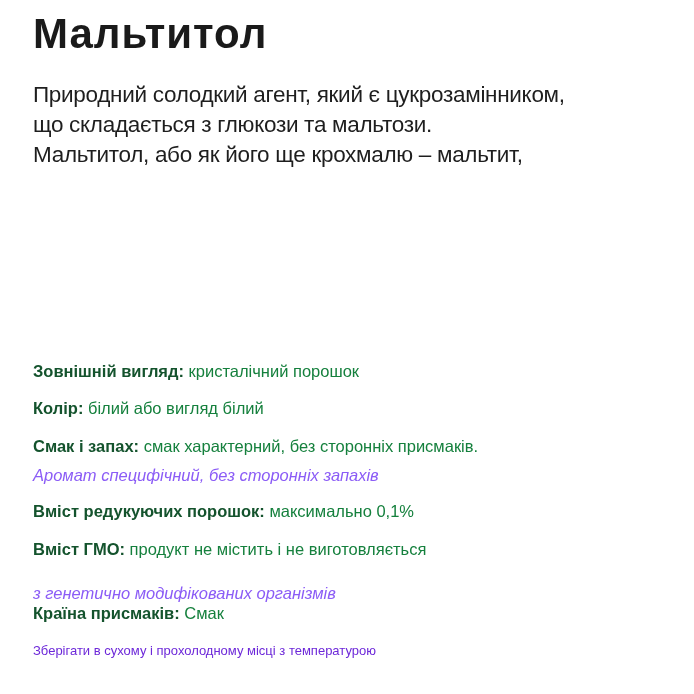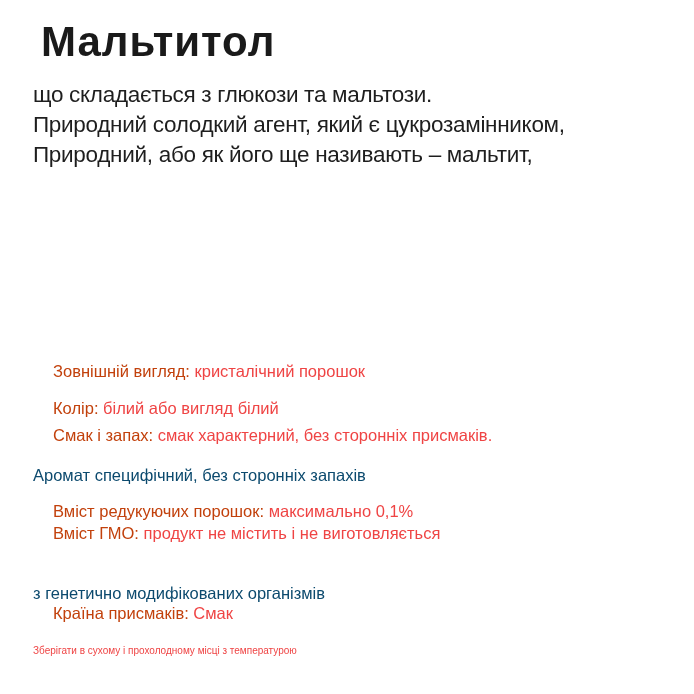--- a/index.html
+++ b/index.html
@@ -4,61 +4,61 @@
 <style>
   html, body { margin: 0; padding: 0; }
   body {
     width: 694px; height: 694px; background: #ffffff; color: #1e1e1e;
     font-family: "Liberation Sans", "DejaVu Sans", sans-serif;
     position: relative; overflow: hidden;
   }
   .title {
     position: absolute; left: 33px; top: 10px;
     font-size: 42px; font-weight: bold; letter-spacing: 1px; color: #1a1a1a;
-    margin: 8px;
+    margin: 0;
   }
   .intro {
     position: absolute; left: 33px; top: 80px; width: 660px;
     font-size: 22.5px; line-height: 30px; color: #1e1e1e; letter-spacing: -0.3px;
   }
   .intro div { white-space: nowrap; }
   .props { position: absolute; left: 33px; top: 362px; width: 640px; font-size: 16.5px; color: #2a2a2a; }
   .prop { position: absolute; left: 0; white-space: nowrap; }
-  .prop .k { font-weight: normal; color: #c2410c; margin-left: 20px; }
-  .prop .v { color: #ef4444; }
-  .cont { position: absolute; left: 0; white-space: nowrap; color: #0c4a6e; }
-  .storage { position: absolute; left: 33px; top: 642px; font-size: 10px; line-height: 18px; color: #ef4444; }
+  .prop .k { font-weight: bold; color: #14532d; }
+  .prop .v { color: #15803d; }
+  .cont { position: absolute; left: 0; white-space: nowrap; color: #8b5cf6; font-style: italic; }
+  .storage { position: absolute; left: 33px; top: 642px; font-size: 13px; line-height: 18px; color: #6d28d9; }
   .storage div { white-space: nowrap; }
 </style>
 </head>
 <body>
 
 <h1 class="title">Мальтитол</h1>
 
 <div class="intro">
+  <div>Природний солодкий агент, який є цукрозамінником,</div>
   <div>що складається з глюкози та мальтози.</div>
-  <div>Природний солодкий агент, який є цукрозамінником,</div>
-  <div>Природний, або як його ще називають – мальтит,</div>
+  <div>Мальтитол, або як його ще крохмалю – мальтит,</div>
 </div>
 
 <div class="props">
   <div class="prop" style="top:0px">
     <span class="k">Зовнішній вигляд:</span><span class="v"> кристалічний порошок</span>
   </div>
   <div class="prop" style="top:37px">
     <span class="k">Колір:</span><span class="v"> білий або вигляд білий</span>
   </div>
-  <div class="prop" style="top:64px">
+  <div class="prop" style="top:75px">
     <span class="k">Смак і запах:</span><span class="v"> смак характерний, без сторонніх присмаків.</span>
   </div>
   <div class="cont" style="top:104px">Аромат специфічний, без сторонніх запахів</div>
   <div class="prop" style="top:140px">
     <span class="k">Вміст редукуючих порошок:</span><span class="v"> максимально 0,1%</span>
   </div>
-  <div class="prop" style="top:162px">
+  <div class="prop" style="top:178px">
     <span class="k">Вміст ГМО:</span><span class="v"> продукт не містить і не виготовляється</span>
   </div>
   <div class="cont" style="top:222px">з генетично модифікованих організмів</div>
   <div class="prop" style="top:242px">
     <span class="k">Країна присмаків:</span><span class="v"> Смак</span>
   </div>
 </div>
 
 <div class="storage">
   <div>Зберігати в сухому і прохолодному місці з температурою</div>

